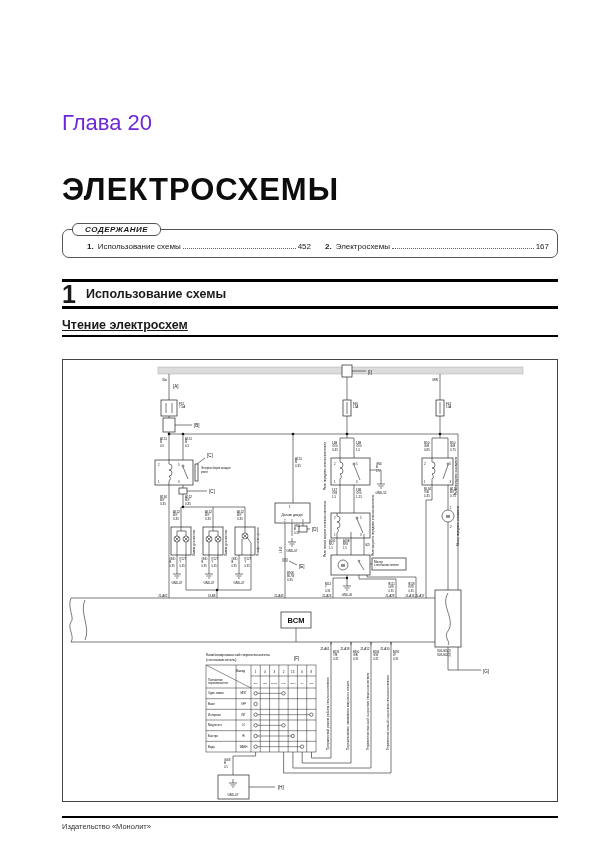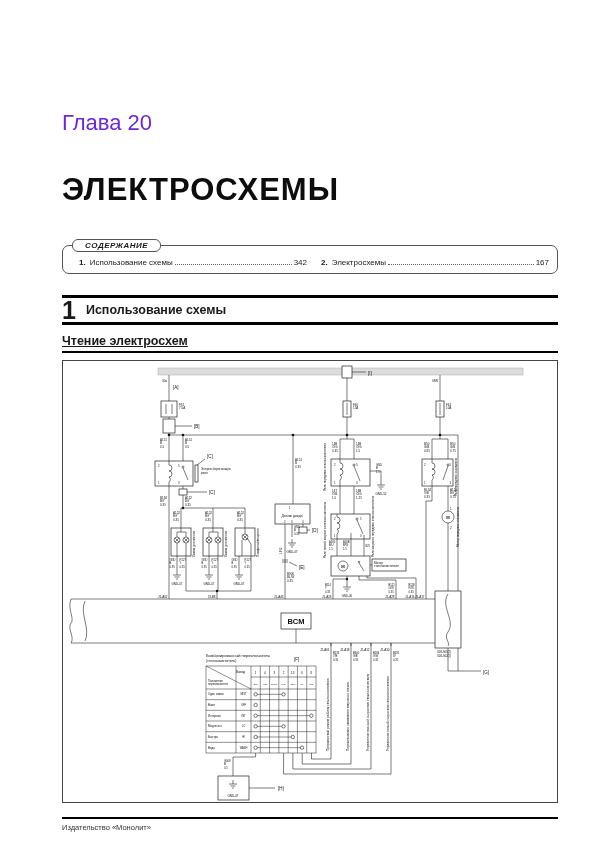--- a/index.html
+++ b/index.html
@@ -1,36 +1,36 @@
 <!DOCTYPE html>
 <html><head>
 <meta charset="utf-8">
 <style>
   html,body{margin:0;padding:0;background:#fff;}
   .page{position:relative;width:600px;height:849px;background:#fff;overflow:hidden;
         font-family:"Liberation Sans",sans-serif;color:#1a1a1a;}
   .content{margin-left:62px;width:496px;}
   .chapter{margin:0;padding-top:112px;font-size:22px;font-weight:400;line-height:1;color:#6d28d9;}
   .title{margin:38px 0 0 0;font-size:31px;font-weight:bold;letter-spacing:1px;color:#0d0d0d;}
-  .toc{position:relative;margin-top:37px;border:1px solid #555;border-radius:7px;
-       padding:12px 8px 6px 16px;}
+  .toc{position:relative;margin-top:21px;border:1px solid #555;border-radius:7px;
+       padding:12px 8px 6px 24px;}
   .toc-tab{position:absolute;top:-7px;left:9px;background:#fff;border:1px solid #555;
        border-radius:6px;padding:1px 12px;font-size:8px;font-weight:bold;font-style:italic;
        letter-spacing:.5px;}
   .toc-row{display:flex;gap:14px;font-size:8px;}
   .toc-item{display:flex;flex:1;align-items:flex-end;}
   .toc-num{font-weight:bold;margin-right:4px;}
   .toc-dots{flex:1;border-bottom:1px dotted #666;margin:0 2px 2px 2px;}
   .section{margin-top:21px;border-top:3px solid #000;border-bottom:3px solid #000;
        padding:2px 0;display:flex;align-items:center;gap:10px;}
   .section-num{font-size:25px;font-weight:bold;line-height:20px;}
   .section-title{font-size:12.5px;font-weight:bold;}
   .subsection{margin-top:9px;font-size:12.5px;font-weight:bold;border-bottom:2px solid #000;
        padding-bottom:3px;text-decoration:underline;}
-  .diagram{margin-top:7px;border:1px solid #444;width:494px;height:441px;}
+  .diagram{margin-top:22px;border:1px solid #444;width:494px;height:441px;}
   .footer{margin-top:14px;border-top:2px solid #000;padding-top:4px;font-size:7.5px;color:#333;}
   svg text{font-family:"Liberation Sans",sans-serif;fill:#111;}
   svg .w{stroke:#222;stroke-width:0.6;fill:none;}
   svg .box{stroke:#222;stroke-width:0.7;fill:#fff;}
   svg .sym{stroke:#222;stroke-width:0.6;fill:none;}
   svg .dot{fill:#111;}
   #sw-table line, #sw-table rect{stroke:#222;stroke-width:0.5;fill:none;}
   #sw-table circle{stroke:#222;stroke-width:0.6;fill:#fff;}
 </style>
 </head>
@@ -41,21 +41,21 @@
   <h2 class="chapter">Глава 20</h2>
   <h1 class="title">ЭЛЕКТРОСХЕМЫ</h1>
 
   <div class="toc">
     <div class="toc-tab">СОДЕРЖАНИЕ</div>
     <div class="toc-row">
       <div class="toc-item">
         <span class="toc-num">1.</span>
         <span>Использование схемы</span>
         <span class="toc-dots"></span>
-        <span>342</span>
+        <span>452</span>
       </div>
       <div class="toc-item">
         <span class="toc-num">2.</span>
         <span>Электросхемы</span>
         <span class="toc-dots"></span>
         <span>167</span>
       </div>
     </div>
   </div>
 

